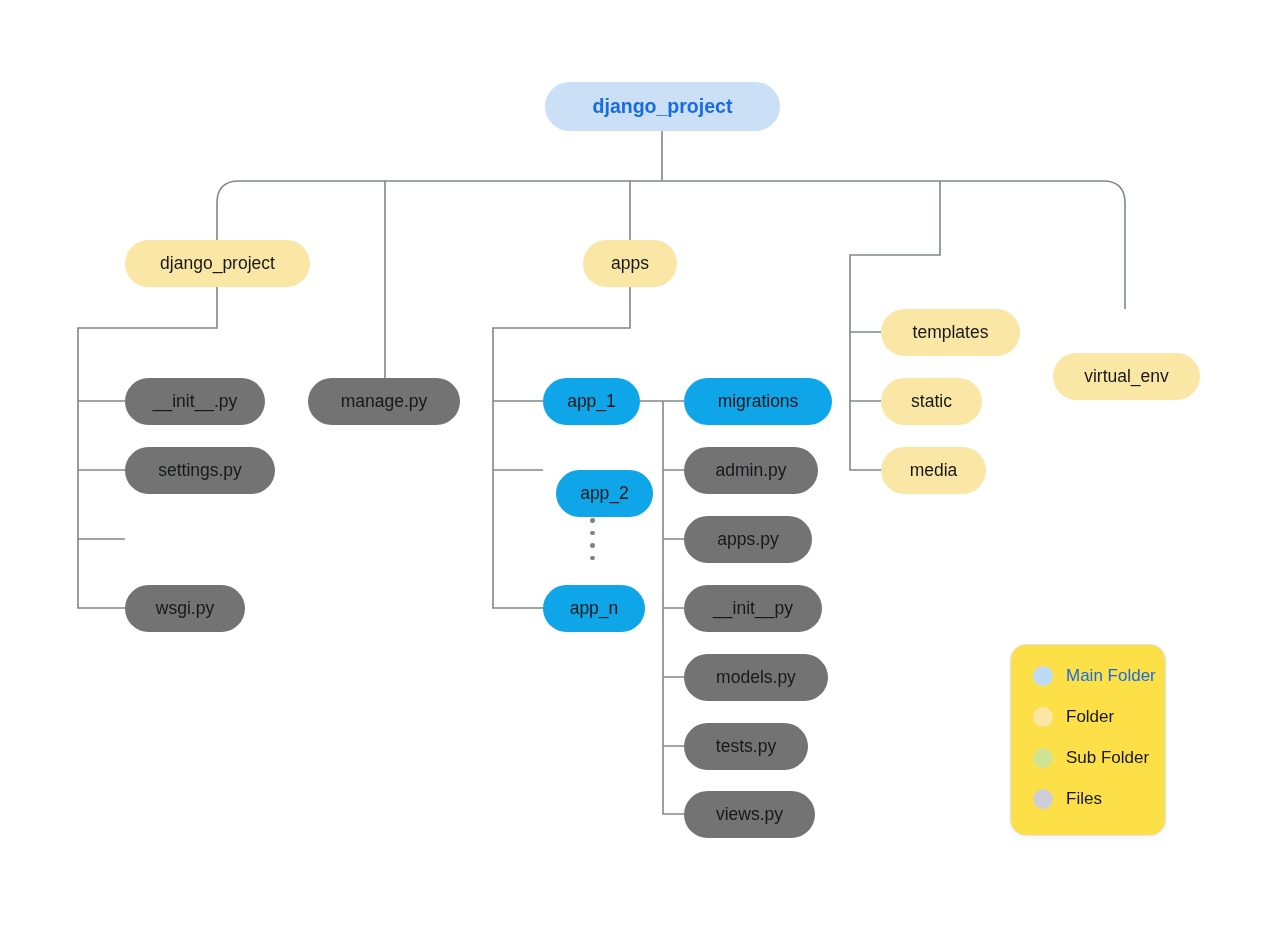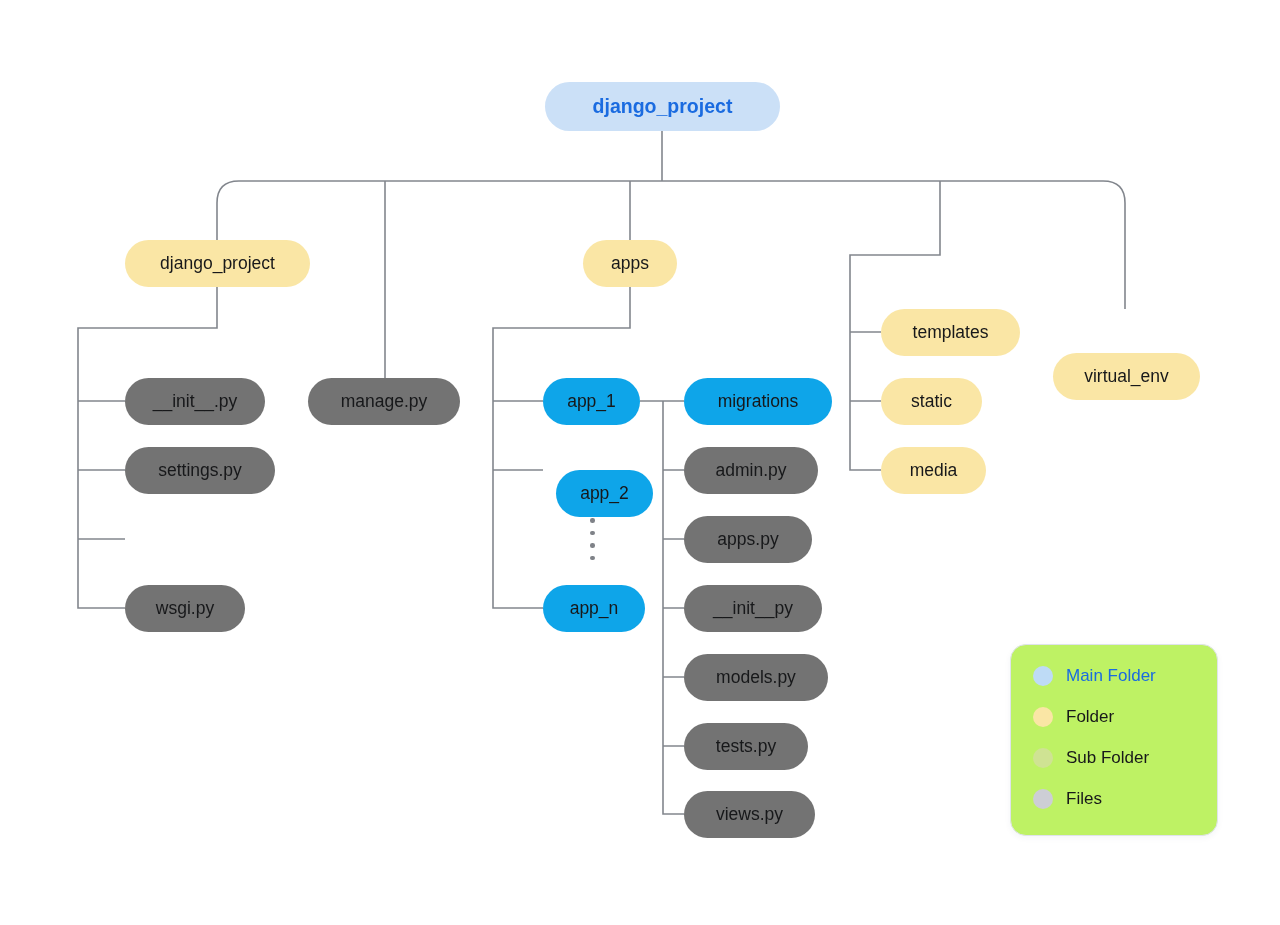--- a/index.html
+++ b/index.html
@@ -33,22 +33,22 @@
   .pill.file{background:#737373;}
 
   .ellipsis{
     position:absolute;left:590px;top:518px;
     display:flex;flex-direction:column;align-items:center;gap:8px;
   }
   .ellipsis .dot{width:4.5px;height:4.5px;border-radius:50%;background:#7f8288;}
 
   .legend{
     position:absolute;left:1010px;top:644px;
-    width:208px;height:192px;
-    background:#bef264;
+    width:156px;height:192px;
+    background:#fde047;
     border:1px solid #dfe3ea;
     border-radius:16px;
     box-shadow:0 2px 6px rgba(40,60,90,0.05);
     box-sizing:border-box;
     padding:11px 0 16px 22px;
     display:flex;flex-direction:column;
   }
   .legend-row{display:flex;align-items:center;height:43px;gap:13px;}
   .legend-dot{width:20px;height:20px;border-radius:50%;flex:0 0 auto;}
   .legend-label{font-size:17px;color:#17181a;}

